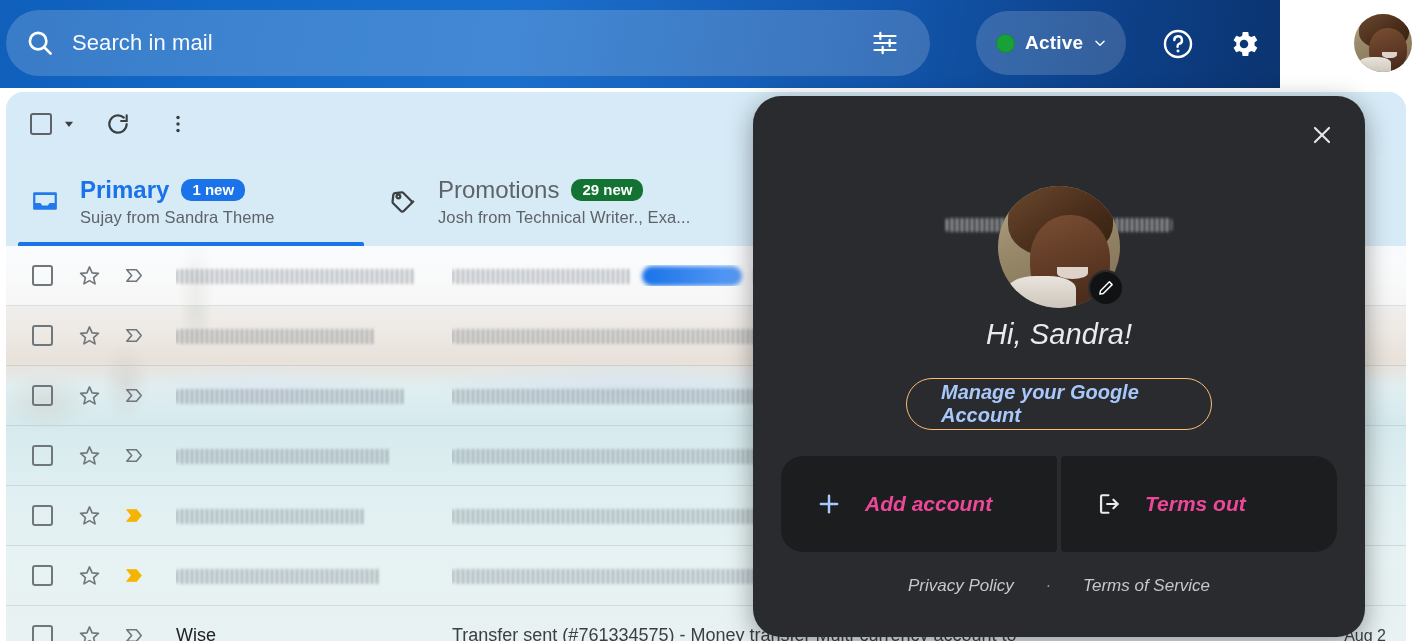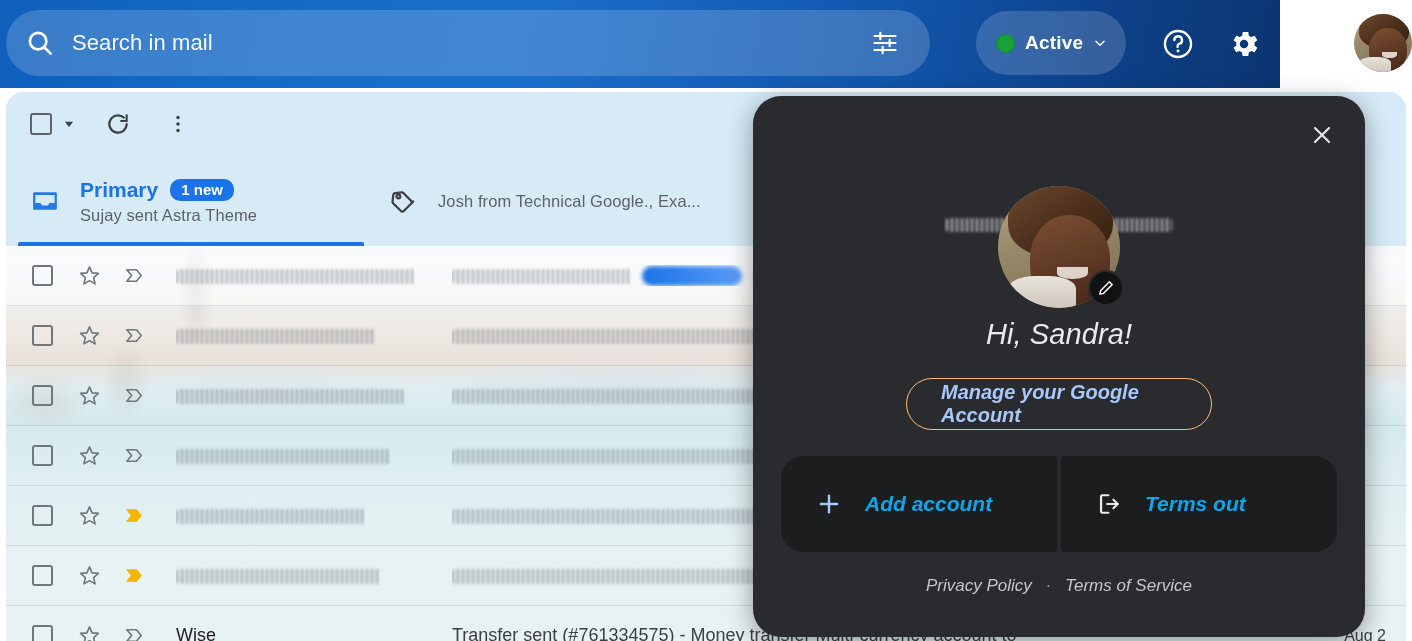--- a/index.html
+++ b/index.html
@@ -134,21 +134,21 @@
     height: 90px;
     display: flex; align-items: center; gap: 18px;
     padding: 0 20px 0 22px;
   }
   .tab-primary { width: 358px; }
   .tab-promos  { width: 392px; }
   .tab-social  { width: 390px; }
   .tab-icon { width: 34px; height: 34px; flex: 0 0 auto; display:flex;align-items:center;justify-content:center;}
   .tab-text { display: flex; flex-direction: column; gap: 4px; }
   .tab-titlerow { display: flex; align-items: center; gap: 12px; }
-  .tab-title { font-size: 21px; color: #5f6368; }
+  .tab-title { font-size: 24px; color: #5f6368; }
   .tab-primary .tab-title { color: #1a73e8; font-weight: bold; }
   .badge {
     border-radius: 10px; color: #fff;
     font-size: 15px; font-weight: bold;
     padding: 3px 11px 4px 11px;
     line-height: 1;
   }
   .badge-new { background: #1a73e8; }
   .badge-promo { background: #137333; }
   .tab-sub { font-size: 16.5px; color: #5f6368; letter-spacing: .1px; }
@@ -249,29 +249,29 @@
   }
   .acct-actions {
     position: absolute; left: 28px; top: 360px;
     width: 556px; height: 96px;
     display: flex; gap: 4px;
   }
   .acct-btn {
     flex: 1; background: #1c1d1f;
     display: flex; align-items: center; gap: 20px;
     padding-left: 32px;
-    color: #0ea5e9; font-size: 21px; font-weight: bold;
+    color: #ec4899; font-size: 21px; font-weight: bold;
   }
   .acct-add { border-radius: 22px 4px 4px 22px; }
   .acct-out { border-radius: 4px 22px 22px 4px; }
   .acct-ico { width: 32px; height: 32px; display:flex;align-items:center;justify-content:center;}
 
   .popup-footer {
     position: absolute; left: 0; top: 480px; width: 612px;
-    display: flex; align-items: center; justify-content: center; gap: 14px;
+    display: flex; align-items: center; justify-content: center; gap: 32px;
     color: #c4c7cb; font-size: 17px;
   }
   .foot-dot { color: #9aa0a6; font-size: 16px; }
 
   
   .face { position: relative; width: 100%; height: 100%;
     background: linear-gradient(160deg, #b8a887 0%, #9a8a6b 40%, #7a6b52 100%); }
   .face .hair {
     position:absolute; left:8%; top:-4%; width: 86%; height: 62%;
     border-radius: 50% 50% 42% 42%;
@@ -400,34 +400,38 @@
         <span class="tab-icon">
           <svg width="30" height="30" viewBox="0 0 24 24" fill="#1a73e8">
             <path d="M3.5 5h17a1 1 0 0 1 1 1v12a1 1 0 0 1-1 1h-17a1 1 0 0 1-1-1V6a1 1 0 0 1 1-1zm.8 2.2v6.4h4.1l1.3 2h4.6l1.3-2h4.1V7.2z" opacity="0.95"></path>
           </svg>
         </span>
         <span class="tab-text">
           <span class="tab-titlerow">
             <span class="tab-title">Primary</span>
             <span class="badge badge-new">1 new</span>
           </span>
-          <span class="tab-sub">Sujay sent Astra Theme</span>
+          <span class="tab-sub">Sujay from Sandra Theme</span>
         </span>
         <span class="tab-underline"></span>
       </div>
 
       <div class="tab tab-promos">
         <span class="tab-icon">
           <svg width="30" height="30" viewBox="0 0 24 24" fill="none" stroke="#3c4043" stroke-width="1.8" stroke-linejoin="round">
             <path d="M20.2 12.4 12.6 20a1.6 1.6 0 0 1-2.3 0l-6.2-6.2a1.6 1.6 0 0 1-.45-1.35l.6-5.3a1.6 1.6 0 0 1 1.4-1.4l5.3-.6c.5-.06 1 .12 1.35.45l6.2 6.2a1.6 1.6 0 0 1 0 2.3z"></path>
             <circle cx="8.3" cy="8.3" r="1.5"></circle>
           </svg>
         </span>
         <span class="tab-text">
-          <span class="tab-sub">Josh from Technical Google., Exa...</span>
+          <span class="tab-titlerow">
+            <span class="tab-title">Promotions</span>
+            <span class="badge badge-promo">29 new</span>
+          </span>
+          <span class="tab-sub">Josh from Technical Writer., Exa...</span>
         </span>
       </div>
 
       <div class="tab tab-social">
         <span class="tab-icon">
           <svg width="30" height="30" viewBox="0 0 24 24" fill="none" stroke="#3c4043" stroke-width="1.8">
             <circle cx="9" cy="8" r="3.2"></circle>
               <path d="M3.4 19c0-3.1 2.5-5.2 5.6-5.2s5.6 2.1 5.6 5.2"></path>
             <circle cx="17" cy="8.6" r="2.6"></circle>
           </svg>

